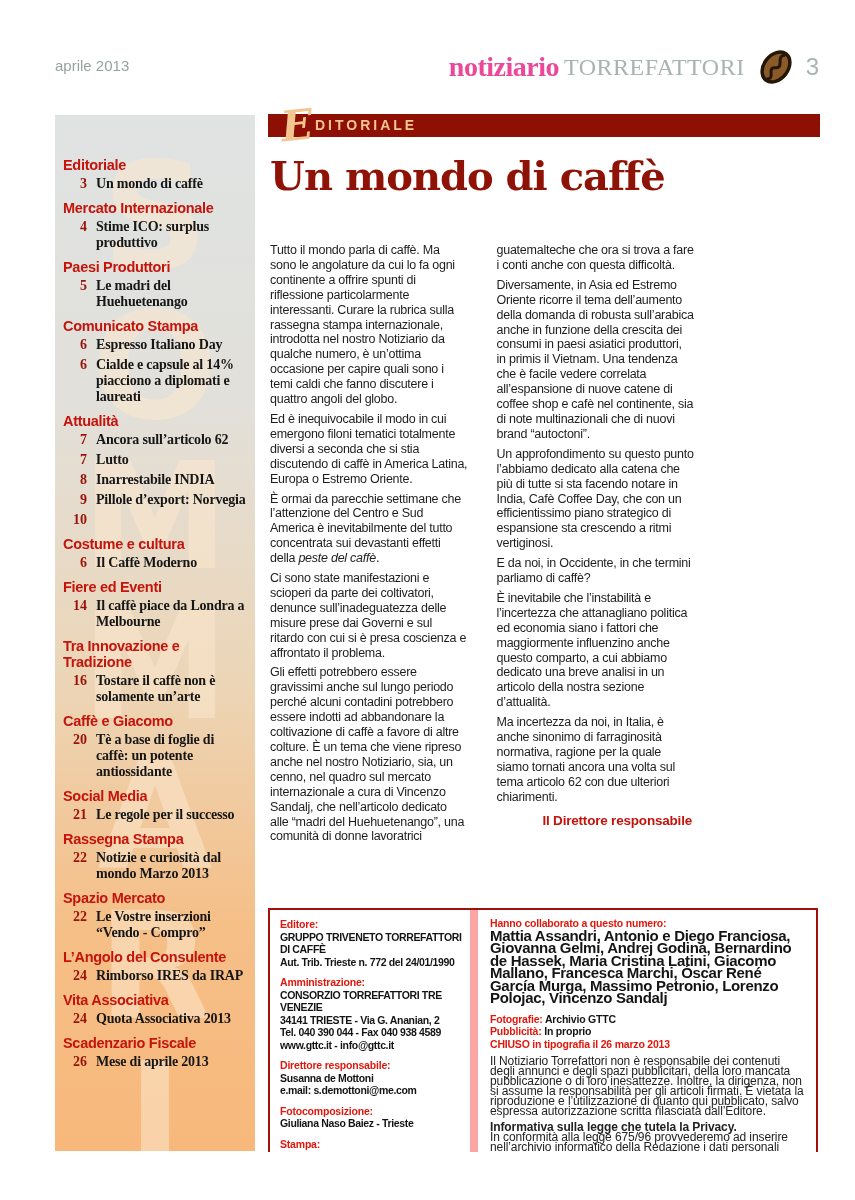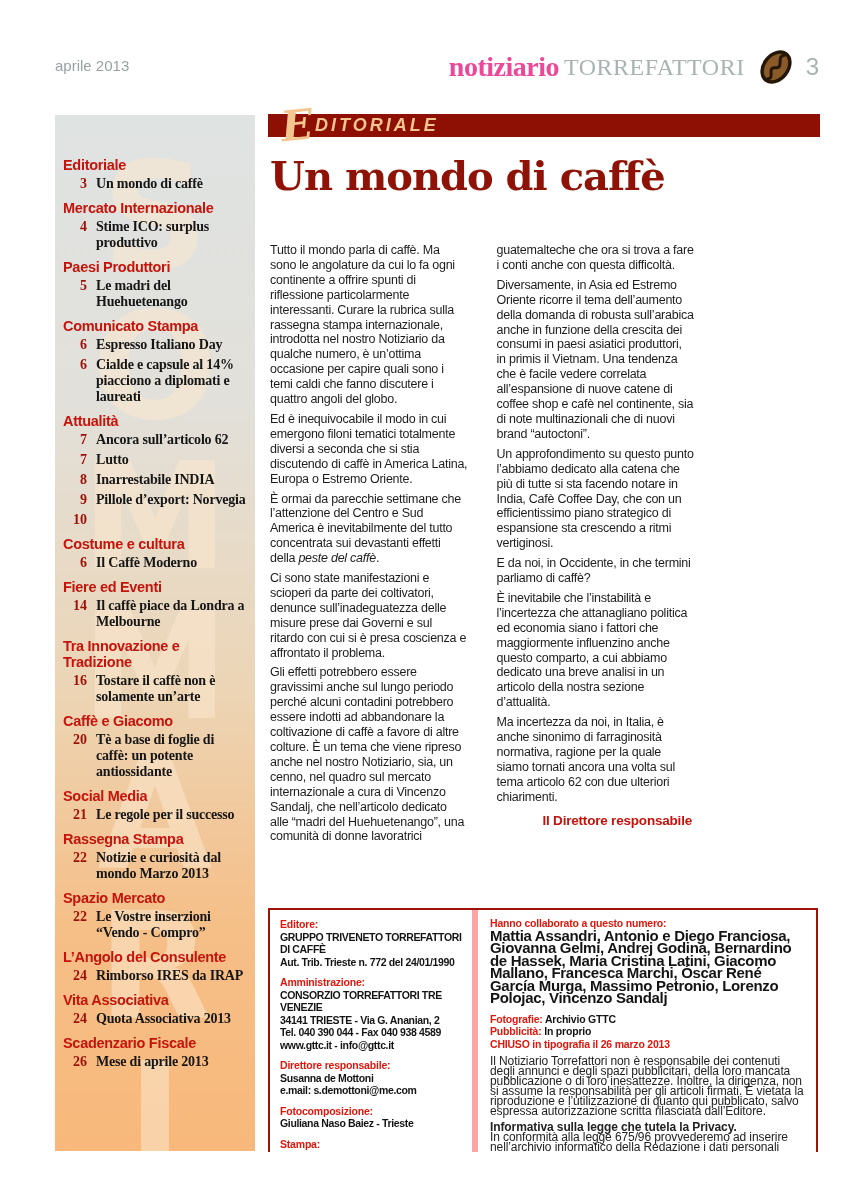--- a/index.html
+++ b/index.html
@@ -38,21 +38,21 @@
     font-family:"Liberation Serif", serif; font-weight:bold;
     font-size:14px; line-height:16px; cursor:pointer;
   }
   .toc-page { flex:none; width:24px; text-align:right; color:#9b1208; }
   .toc-item-title { flex:1; color:#161616; padding-left:9px; letter-spacing:-0.2px; }
 
   
   .kicker-bar { position:absolute; left:268px; top:114px; width:552px; height:23px; background:#8e0f04; }
   .kicker-rest {
     position:absolute; left:47px; top:0; line-height:23px;
-    font-size:18px; font-weight:bold; letter-spacing:3px; color:#f1c691;font-style:italic;
+    font-size:14px; font-weight:bold; letter-spacing:3px; color:#f1c691;
   }
   .kicker-initial {
     position:absolute; left:13px; top:-13px;
     font-family:"DejaVu Serif", serif; font-style:italic; font-weight:bold;
     font-size:42px; color:#f3c68f; transform:rotate(-6deg);
   }
   .article-title {
     position:absolute; left:270px; top:152px;
     font-family:"DejaVu Serif", serif; font-weight:bold;
     font-size:40px; color:#8e1206; letter-spacing:-1px;
@@ -60,21 +60,21 @@
   .article-body { position:absolute; left:270px; top:243px; width:424px; display:flex; gap:29px; }
   .article-col { width:206px; font-size:12.5px; line-height:14.9px; letter-spacing:-0.25px; color:#1d1d1d; }
   .article-col p { margin:0 0 5px 0; }
   .signature { text-align:right; color:#c3130c; font-weight:bold; font-size:13.5px; margin-top:9px; padding-right:2px; letter-spacing:-0.2px; }
 
   
   .colophon {
     position:absolute; left:268px; top:908px; width:550px; height:257px;
     border:2px solid #9e120a; box-sizing:border-box; display:flex; overflow:hidden; background:#fff;
   }
-  .colo-left { flex:none; width:208px; padding:8px 6px 0 10px; box-sizing:border-box; border-right:6px solid #fca5a5; }
+  .colo-left { flex:none; width:208px; padding:8px 6px 0 10px; box-sizing:border-box; border-right:8px solid #fca5a5; }
   .colo-right { flex:1; padding:7px 10px 0 12px; }
   .colo-block { margin-bottom:8px; }
   .colo-label { color:#e0170c; font-weight:bold; font-size:10.5px; line-height:12.5px; letter-spacing:-0.2px; }
   .colo-line { font-weight:bold; font-size:10.5px; line-height:12.5px; color:#141414; letter-spacing:-0.35px; }
   .contrib-names { font-weight:bold; font-size:15px; line-height:12.5px; color:#141414; letter-spacing:-0.3px; margin-bottom:8px; }
   .colo-kv { font-size:10.5px; line-height:12.5px; font-weight:bold; letter-spacing:-0.2px; }
   .colo-kv .k { color:#e0170c; } .colo-kv .v { color:#141414; }
   .closed-line { color:#e0170c; font-weight:bold; font-size:10.5px; line-height:12.5px; letter-spacing:-0.2px; }
   .fineprint { margin-top:6px; font-size:12px; line-height:10px; color:#222; letter-spacing:-0.1px; }
   .fp-title { font-weight:bold; }

